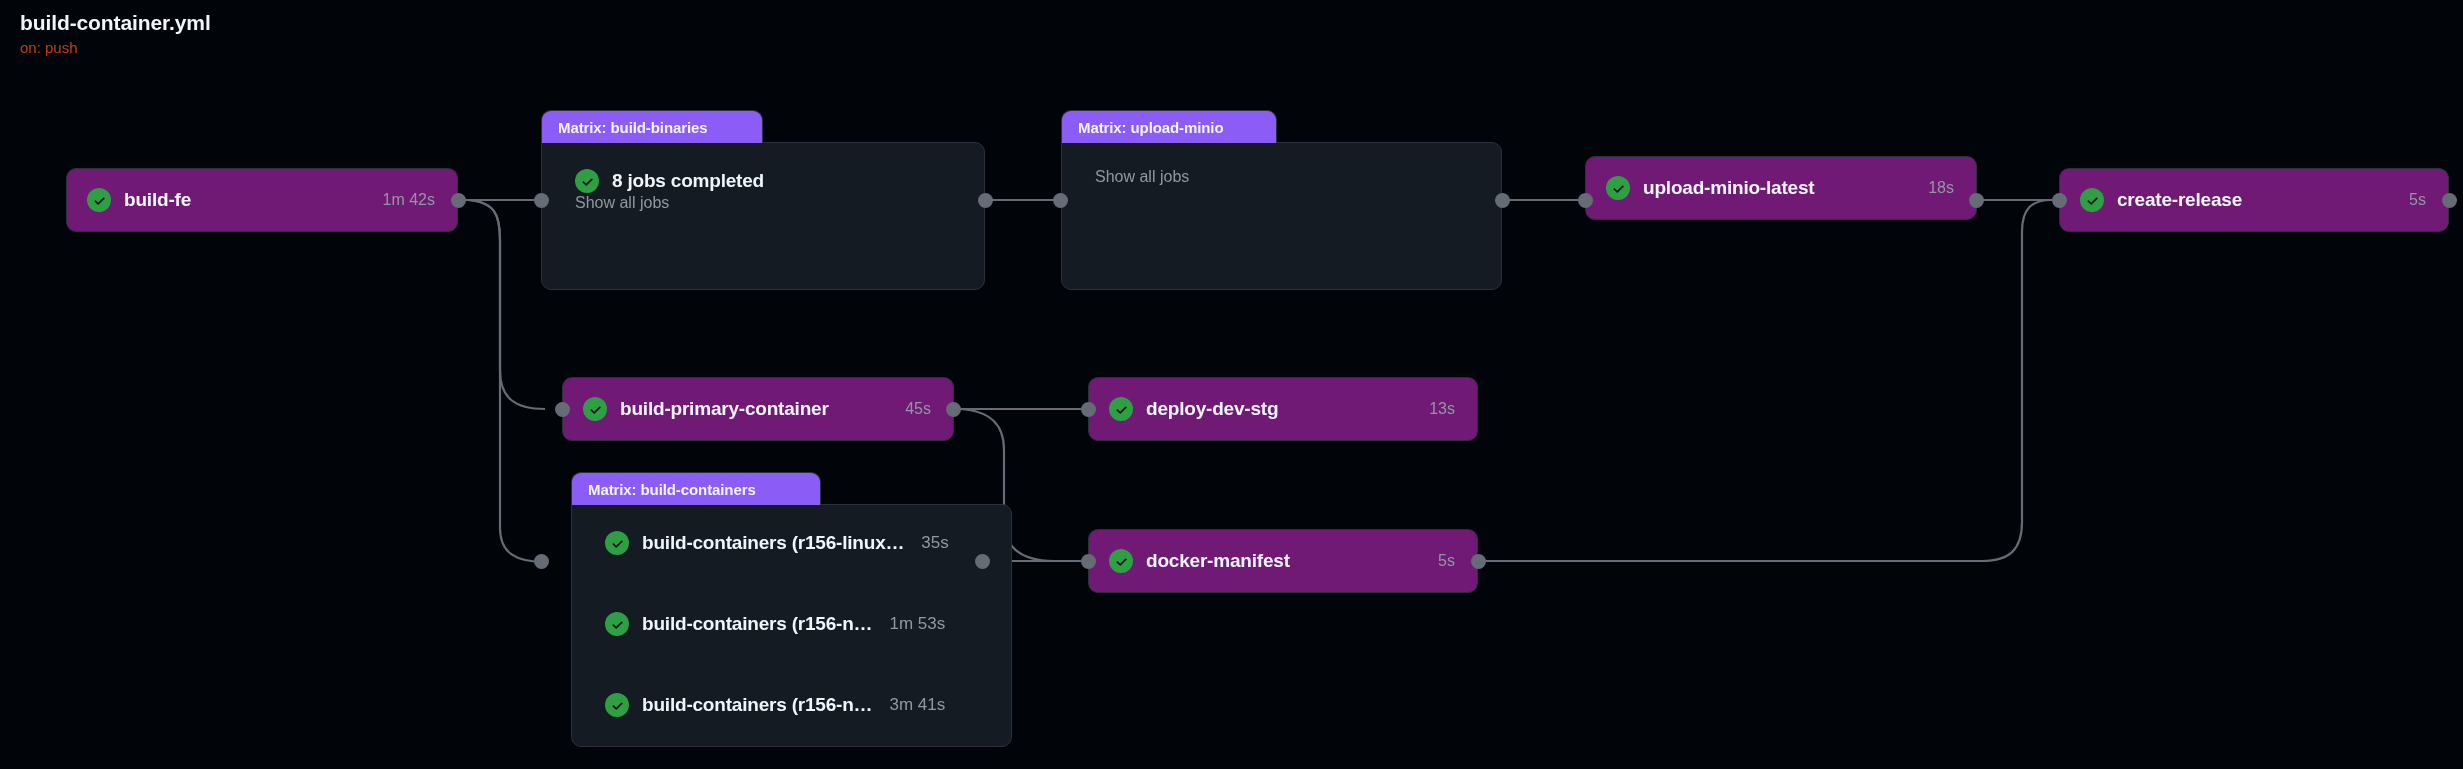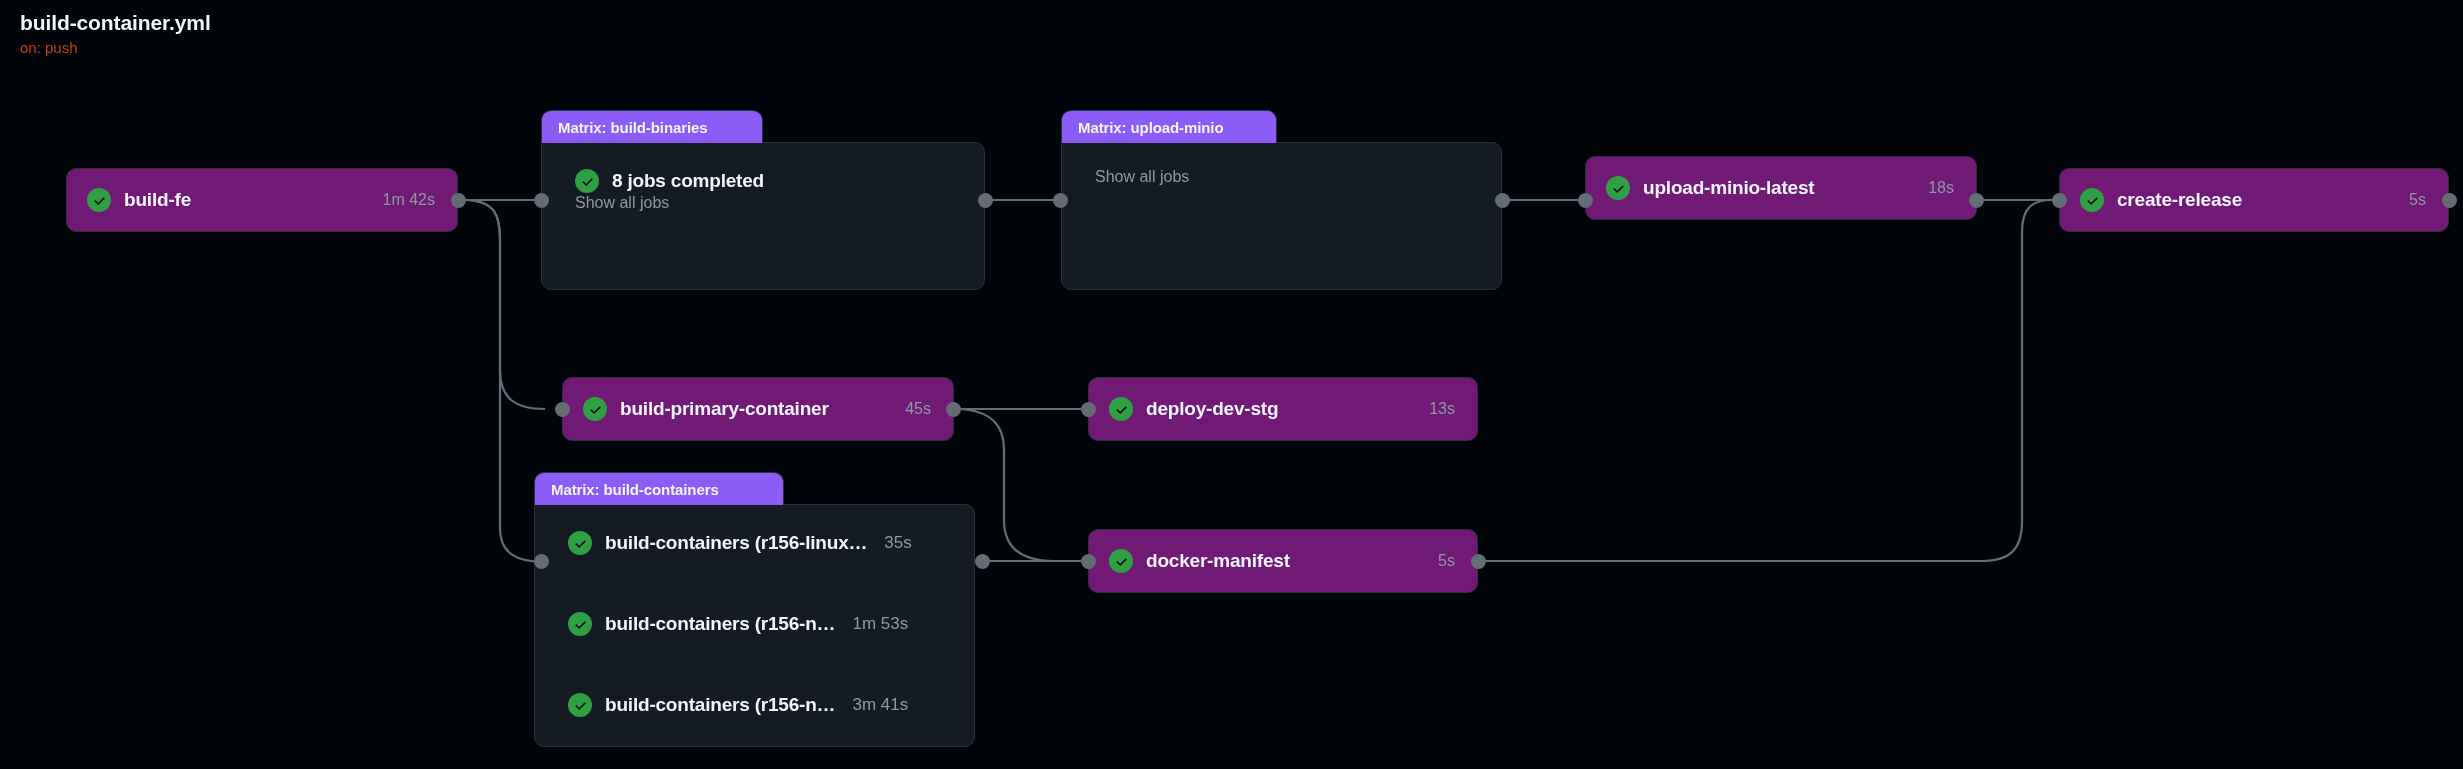--- a/index.html
+++ b/index.html
@@ -314,21 +314,21 @@
         <svg width="15" height="15" viewBox="0 0 16 16" aria-hidden="true">
           <path fill="#0d1117" d="M12.5 4.6 6.6 10.5 3.6 7.5 2.4 8.7l4.2 4.2 7.1-7.1z"></path>
         </svg>
       </span>
       <span class="node-label">deploy-dev-stg</span>
       <span class="node-dur">13s</span>
     </div>
   </div>
   <div class="port" style="left:1081px; top:402px;"></div>
 
-  <div class="group" style="left:534px; top:472px; width:463px; height:275px;">
+  <div class="group" style="left:571px; top:472px; width:463px; height:275px;">
     <div class="group-tab" style="width:250px; height:33px;">
       <span class="group-tab-label">Matrix: build-containers</span>
     </div>
     <div class="group-body" style="top:32px; width:441px; height:243px;"></div>
     <div class="group-content" style="top:32px;">
       <div class="matrix-job">
         <span class="status-icon">
           <svg width="15" height="15" viewBox="0 0 16 16" aria-hidden="true">
             <path fill="#0d1117" d="M12.5 4.6 6.6 10.5 3.6 7.5 2.4 8.7l4.2 4.2 7.1-7.1z"></path>
           </svg>

